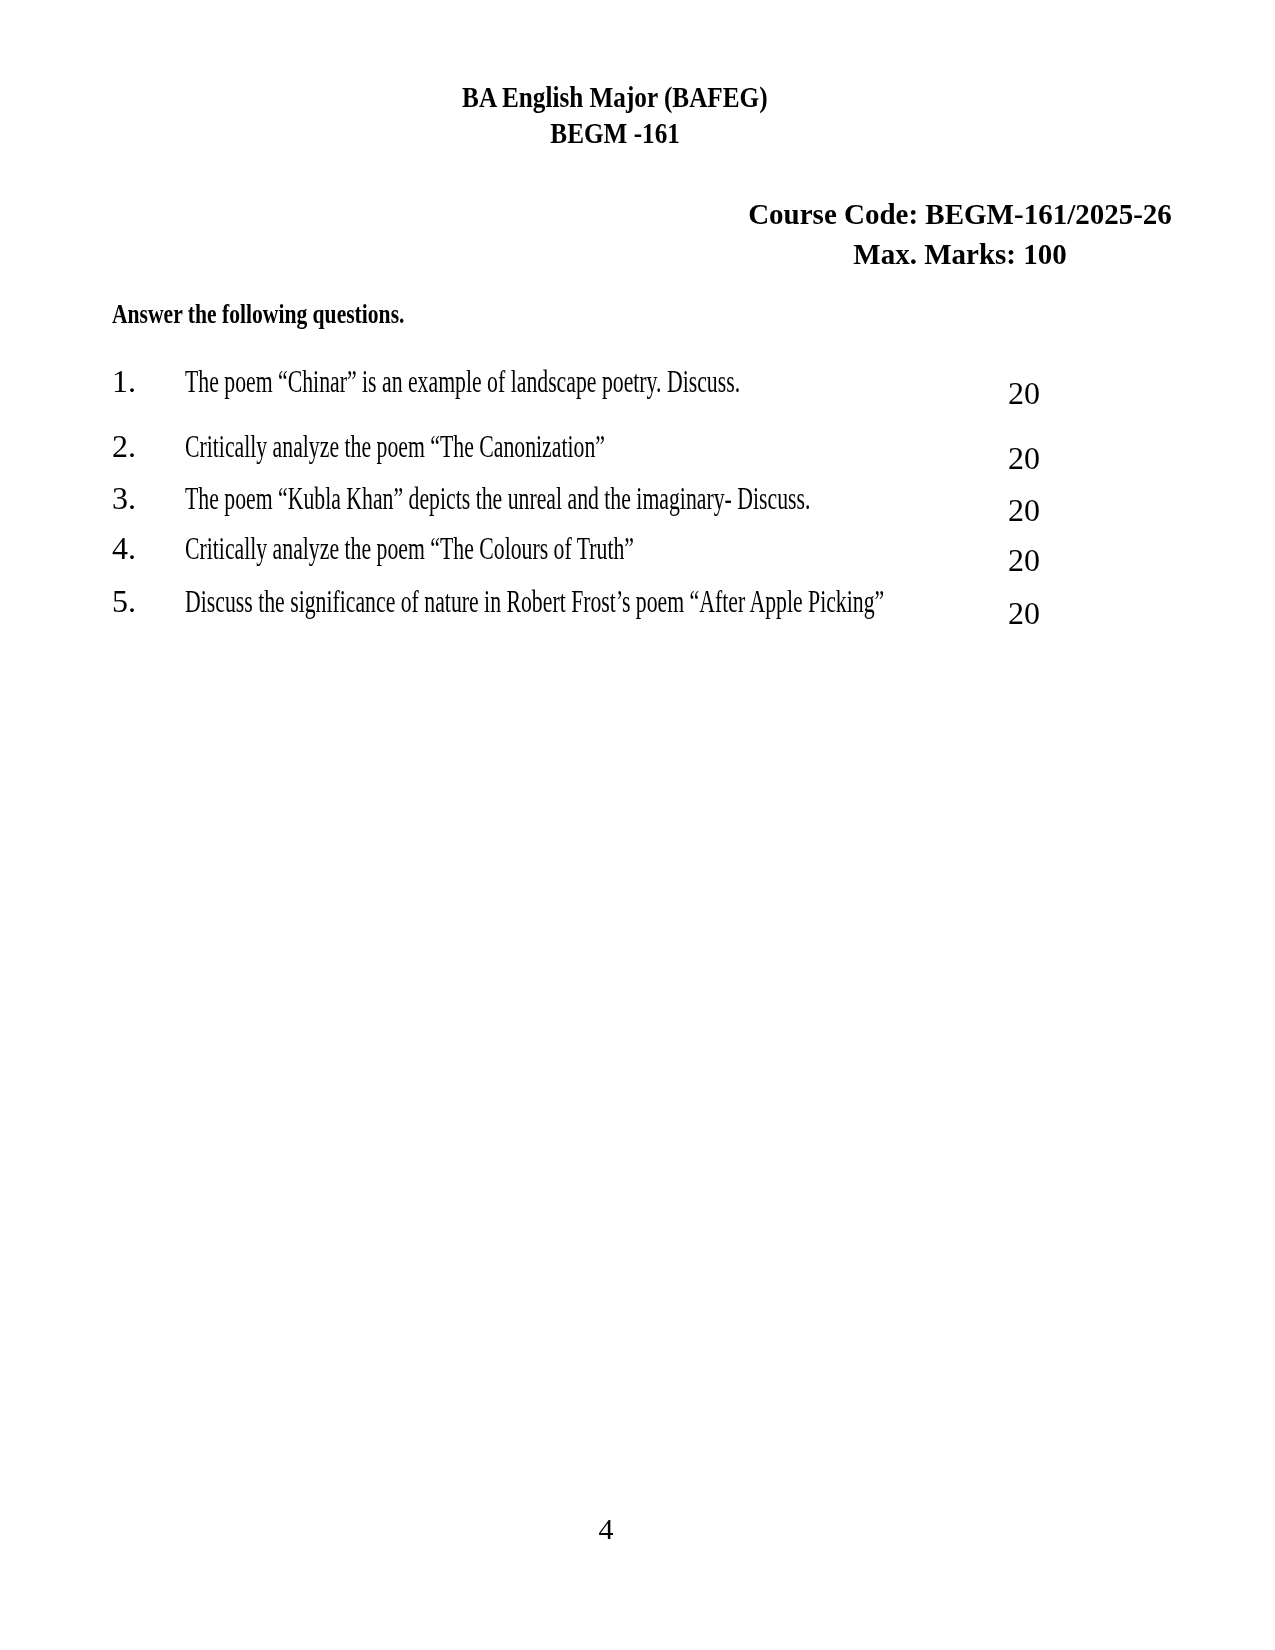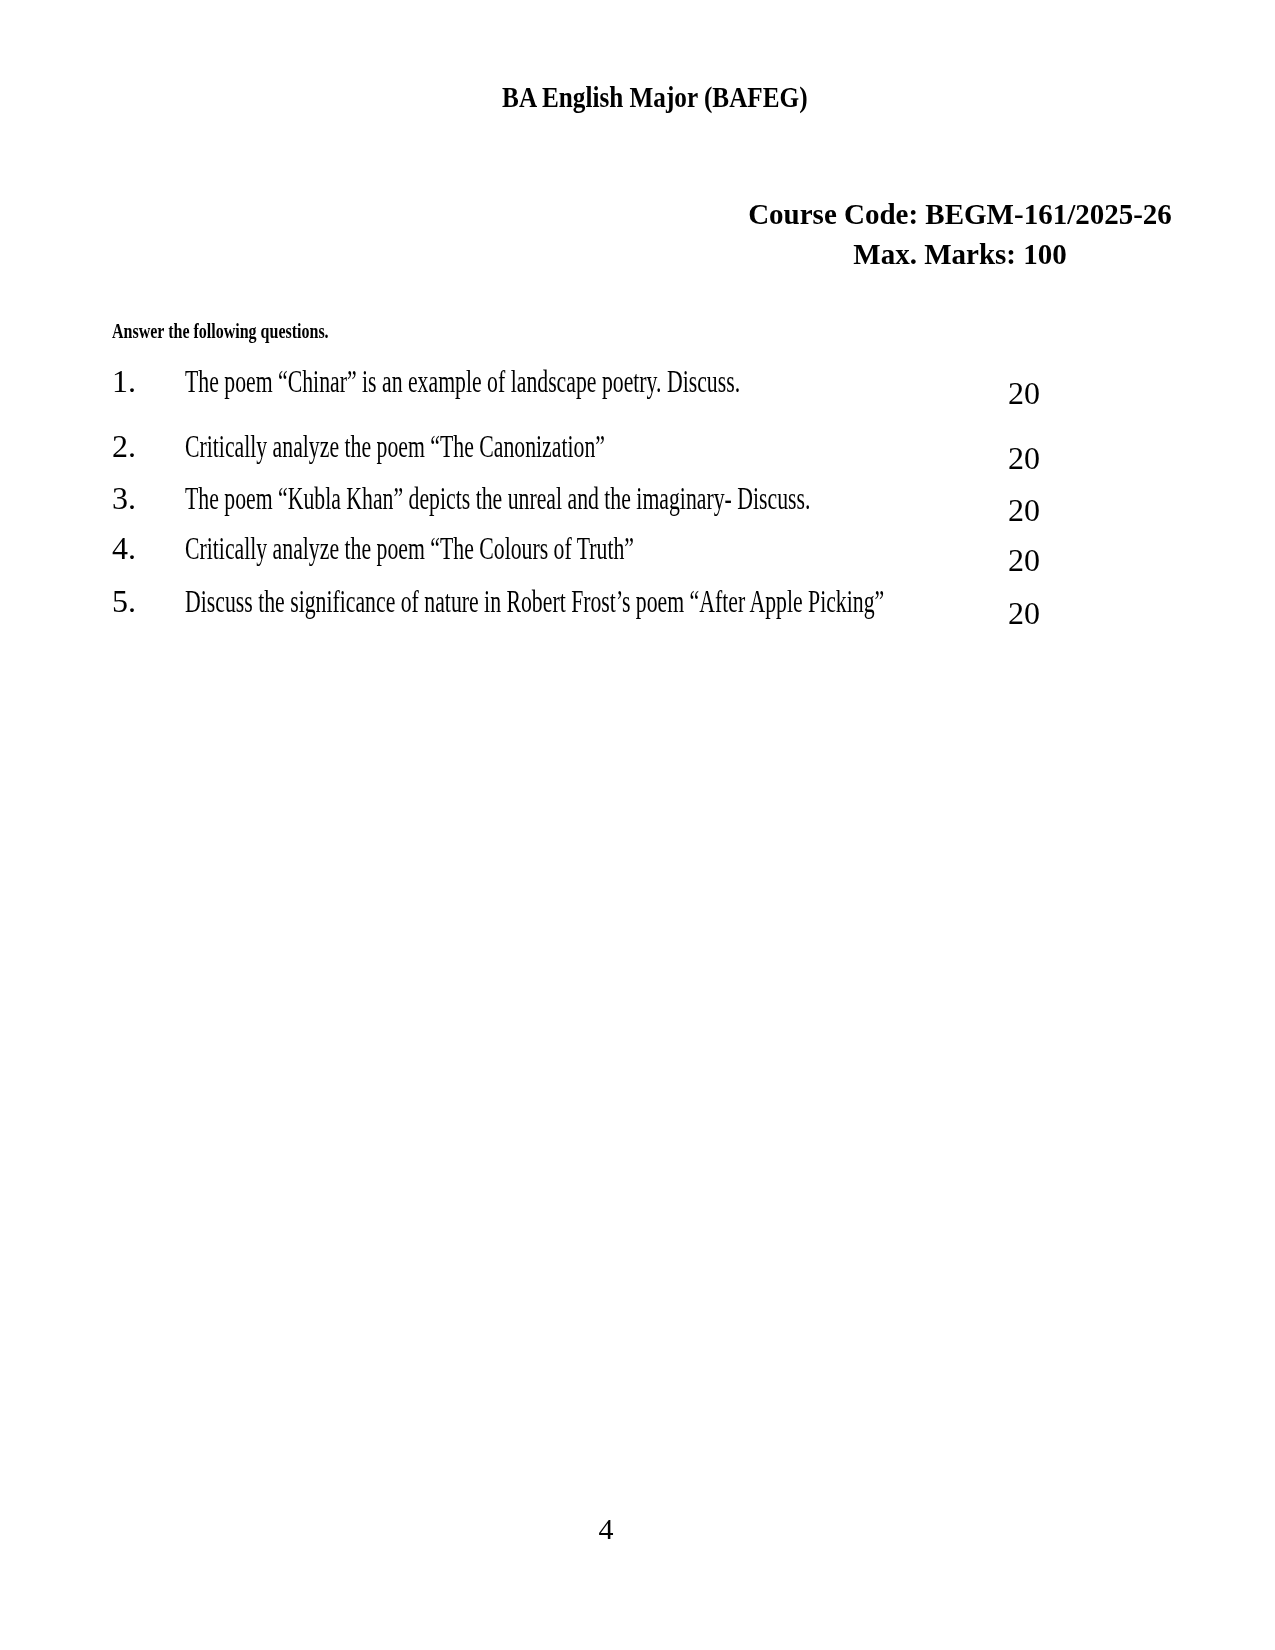--- a/index.html
+++ b/index.html
@@ -21,21 +21,20 @@
   
   .title-block {
     position: absolute;
     top: 79px;
     left: 0;
     width: 1230px;
     text-align: center;
     font-weight: bold;
     font-size: 30px;
     line-height: 36px;
-    padding-left: 40px;
   }
   .title-line { white-space: nowrap; }
   .title-line > span {
     display: inline-block;
     transform: scaleX(0.84);
     transform-origin: 50% 50%;
     white-space: nowrap;
   }
 
   
@@ -50,24 +49,23 @@
     line-height: 40px;
   }
   .course-line { white-space: nowrap; }
 
   
   .instruction {
     position: absolute;
     top: 301px;
     left: 112px;
     font-weight: bold;
-    font-size: 20px;
+    font-size: 27px;
     line-height: 1;
     white-space: nowrap;
-    margin-top: 20px;
   }
   .instruction > span {
     display: inline-block;
     transform: scaleX(0.80);
     transform-origin: 0 50%;
     white-space: nowrap;
   }
 
   
   .q-row {
@@ -118,20 +116,23 @@
 </style>
 </head>
 <body>
 
 <div class="page">
 
   <div class="title-block">
     <div class="title-line">
       <span>BA English Major (BAFEG)</span>
     </div>
+    <div class="title-line">
+      <span>BEGM -161</span>
+    </div>
   </div>
 
   <div class="course-block">
     <div class="course-line">Course Code: BEGM-161/2025-26</div>
     <div class="course-line">Max. Marks: 100</div>
   </div>
 
   <div class="instruction">
     <span>Answer the following questions.</span>
   </div>

